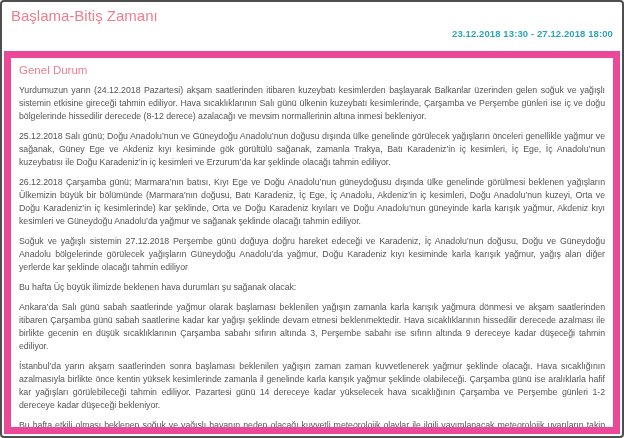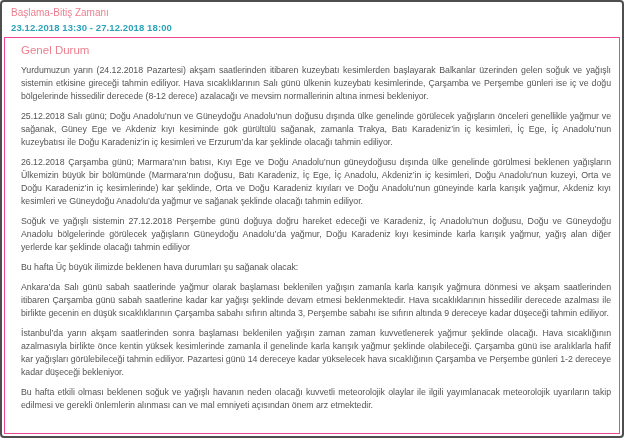--- a/index.html
+++ b/index.html
@@ -17,35 +17,36 @@
     background: #ffffff;
     display: flex;
     flex-direction: column;
     overflow: hidden;
   }
   .header {
     flex: 0 0 auto;
     padding: 5px 9px 4px 9px;
   }
   .title {
-    font-size: 10px;
+    font-size: 15px;
     color: #ec7f8e;
   }
   .date-range {
     font-size: 9.5px;
     font-weight: 700;
     color: #2ba4ba;
     margin-top: 4px;
     letter-spacing: 0.1px;
+    text-align: right;
   }
   .content-box {
     flex: 1 1 auto;
-    border: 1px solid #ec4899;
-    margin: 0 2px 2px 2px;
-    padding: 5px 8px 4px 16px;
+    border: 7px solid #ec4899;
+    margin: 8px 2px 2px 2px;
+    padding: 5px 8px 4px 8px;
     overflow: hidden;
     box-sizing: border-box;
   }
   .section-title {
     font-size: 11.5px;
     color: #ec7f8e;
     margin: 1px 0 8px 0;
   }
   .paragraph {
     font-size: 8.8px;

